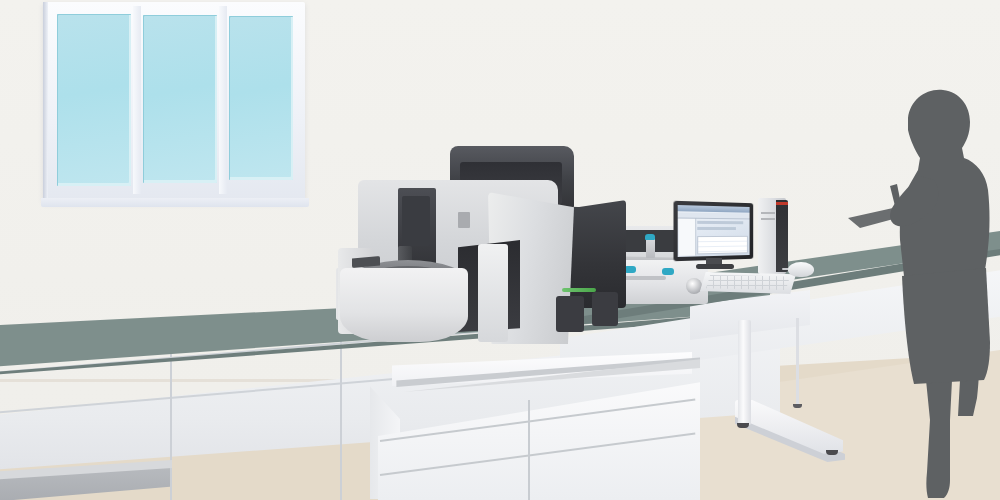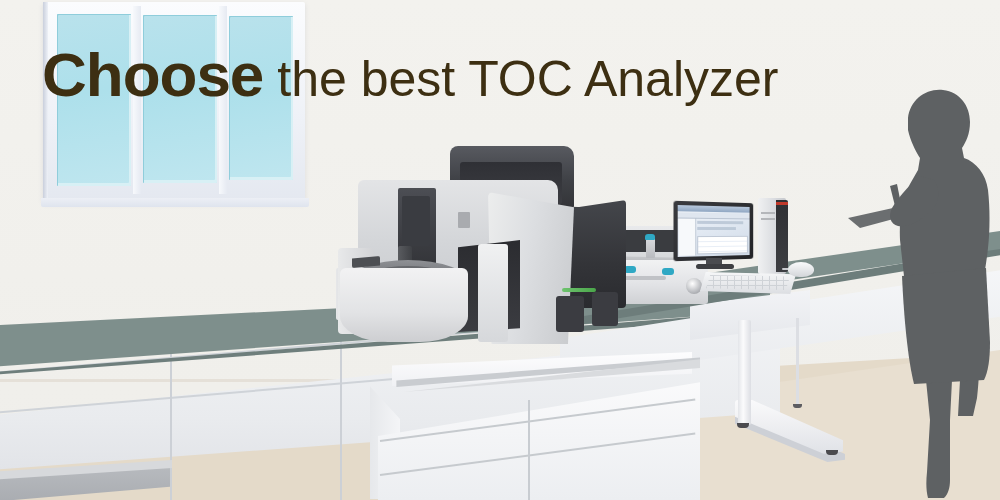--- a/index.html
+++ b/index.html
@@ -688,17 +688,14 @@
       <path fill="#5e6163" d="M80,96 C70,104 58,118 52,128
                C48,136 50,144 58,146
                C68,148 82,140 92,130
                C100,122 100,108 94,100 Z"></path>
 
       <path fill="#5e6163" d="M62,196 L146,188 L150,262 C150,280 148,292 144,300
                L74,304 C68,280 64,240 62,196 Z"></path>
     </svg>
   </div>
 
-  <div class="headline">
-    <span class="bold">Choose</span><span class="light"> the best TOC Analyzer</span>
-  </div>
 
 </div>
 
 </body></html>

